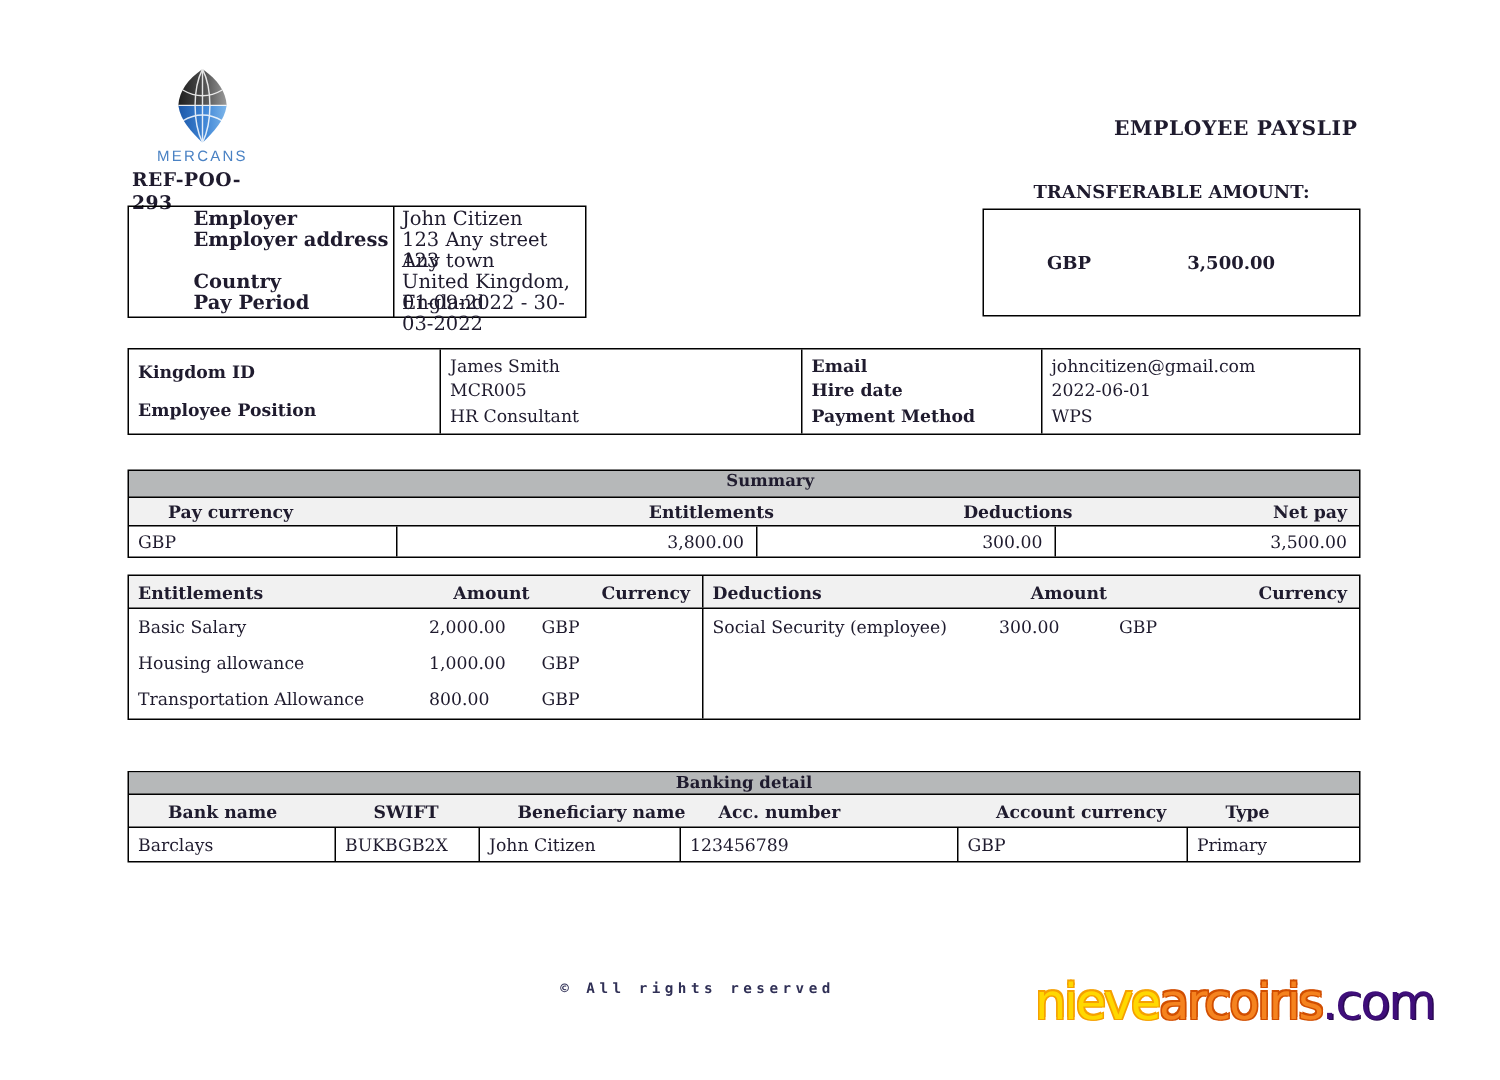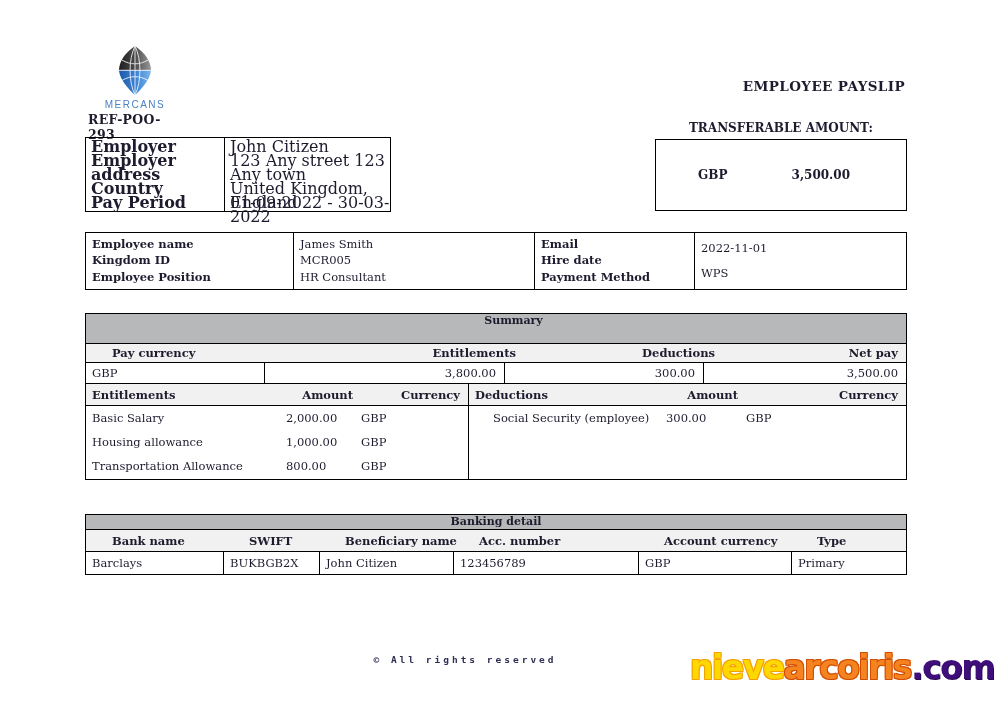--- a/index.html
+++ b/index.html
@@ -22,21 +22,21 @@
 
   .transfer-label { position: absolute; left: 655px; top: 121px; width: 252px;
     text-align: center; font-weight: bold; font-size: 12px; }
   .transfer-box { position: absolute; left: 655px; top: 139px; width: 252px; height: 72px;
     border: 1px solid #000; display: flex; align-items: center;
     justify-content: space-between; padding: 0 56px 0 42px;
     font-weight: bold; font-size: 12px; }
 
   
   .employer-box { position: absolute; left: 85px; top: 137px; width: 306px; height: 75px;
-    border: 1px solid #000; display: grid; grid-template-columns: 139px 1fr; font-size: 16px; }
+    border: 1px solid #000; display: grid; grid-template-columns: 139px 1fr; font-size: 13px; padding-left: 38px; }
   .employer-box .col { display: flex; flex-direction: column; justify-content: space-around; padding: 2px 0; }
   .employer-box .labels { border-right: 1px solid #000; font-weight: bold; }
   .employer-box .labels div { padding-left: 5px; }
   .employer-box .values div { padding-left: 5px; }
   .employer-box .col div { line-height: 14px; height: 14px; }
 
   
   .employee-box { position: absolute; left: 85px; top: 232px; width: 822px; height: 58px;
     border: 1px solid #000; display: grid; grid-template-columns: 207px 241px 160px 1fr;
     font-size: 11.5px; }
@@ -54,49 +54,49 @@
   .grid-row { display: grid; font-size: 11.5px; }
   .grid-row > div { height: 100%; display: flex; align-items: center; }
   .sep > div + div { border-left: 1px solid #000; }
   .cl { padding-left: 6px; justify-content: flex-start; text-align: left; }
   .cr { padding-right: 8px; justify-content: flex-end; text-align: left; }
   .hl { padding-left: 6px; text-align: left; }
   .hr { padding-right: 8px; text-align: right; }
 
   
   .summary { top: 313px; }
-  .summary .band { height: 30px; line-height: 13px; padding-left: 35px; }
+  .summary .band { height: 18px; line-height: 13px; padding-left: 35px; }
   .summary .thead { height: 19px; grid-template-columns: 178px 240px 199px 1fr; }
   .summary .grid-row { height: 20px; grid-template-columns: 178px 240px 199px 1fr; }
 
   
   .details { top: 383px; }
   .details .band { height: 15px; line-height: 14px; }
   .det-head { display: grid; grid-template-columns: 383px 1fr; background: #f1f1f1;
     border-bottom: 1px solid #000; height: 22px; font-weight: bold; font-size: 11.5px; }
   .det-head .half { display: grid; align-items: center; }
-  .det-body { display: grid; grid-template-columns: 383px 1fr; height: 73px; font-size: 11.5px; gap: 18px; }
+  .det-body { display: grid; grid-template-columns: 383px 1fr; height: 73px; font-size: 11.5px; }
   .half-l { border-right: 1px solid #000; }
   .cols-ent { grid-template-columns: 1fr 75px 107px; }
   .cols-ded { grid-template-columns: 1fr 80px 160px; }
   .det-row { display: grid; height: 24px; align-items: center; }
 
   
   .banking { top: 514px; }
   .banking .band { height: 15px; line-height: 14px; }
   .banking .thead { height: 22px; grid-template-columns: 137px 96px 134px 185px 153px 1fr; }
   .banking .grid-row { height: 22px; grid-template-columns: 137px 96px 134px 185px 153px 1fr; }
 
   .footer { position: absolute; left: 85px; top: 654px; width: 760px; text-align: center;
     font-family: "DejaVu Sans Mono", "Liberation Mono", monospace;
     font-size: 9.5px; font-weight: bold; letter-spacing: 3px; color: #303056; }
 
   .watermark { position: absolute; left: 690px; top: 648px;
     font-family: "DejaVu Sans", "Liberation Sans", sans-serif;
-    font-size: 33px; font-weight: bold; letter-spacing: -1.5px; white-space: nowrap; }
+    font-size: 33px; font-weight: normal; letter-spacing: -1.5px; white-space: nowrap; }
   .wm-y { color: #ffd800;
     text-shadow: -1px -1px 0 #f5a000, 1px -1px 0 #f5a000, -1px 1px 0 #f5a000, 1px 1px 0 #f5a000; }
   .wm-o { color: #f5831f;
     text-shadow: -1px -1px 0 #d14e00, 1px -1px 0 #d14e00, -1px 1px 0 #d14e00, 1px 1px 0 #d14e00; }
   .wm-p { color: #3f0e7a;
     text-shadow: 1px 1px 0 #2a0a52; }
 </style>
 </head>
 <body>
 
@@ -150,36 +150,36 @@
       <div>John Citizen</div>
       <div>123 Any street 123</div>
       <div>Any town</div>
       <div>United Kingdom, England</div>
       <div>01-09-2022 - 30-03-2022</div>
     </div>
   </div>
 
   <div class="employee-box">
     <div class="col lblcol">
-      <div>Employee name</div>
       <div>Kingdom ID</div>
       <div>Employee Position</div>
     </div>
     <div class="col">
       <div>James Smith</div>
       <div>MCR005</div>
       <div>HR Consultant</div>
     </div>
     <div class="col lblcol">
       <div>Email</div>
       <div>Hire date</div>
       <div>Payment Method</div>
     </div>
     <div class="col">
-      <div>2022-11-01</div>
+      <div>johncitizen@gmail.com</div>
+      <div>2022-06-01</div>
       <div>WPS</div>
     </div>
   </div>
 
   <div class="tbl summary">
     <div class="band">Summary</div>
     <div class="thead">
       <div class="hl">Pay currency</div>
       <div class="hr">Entitlements</div>
       <div class="hr">Deductions</div>

